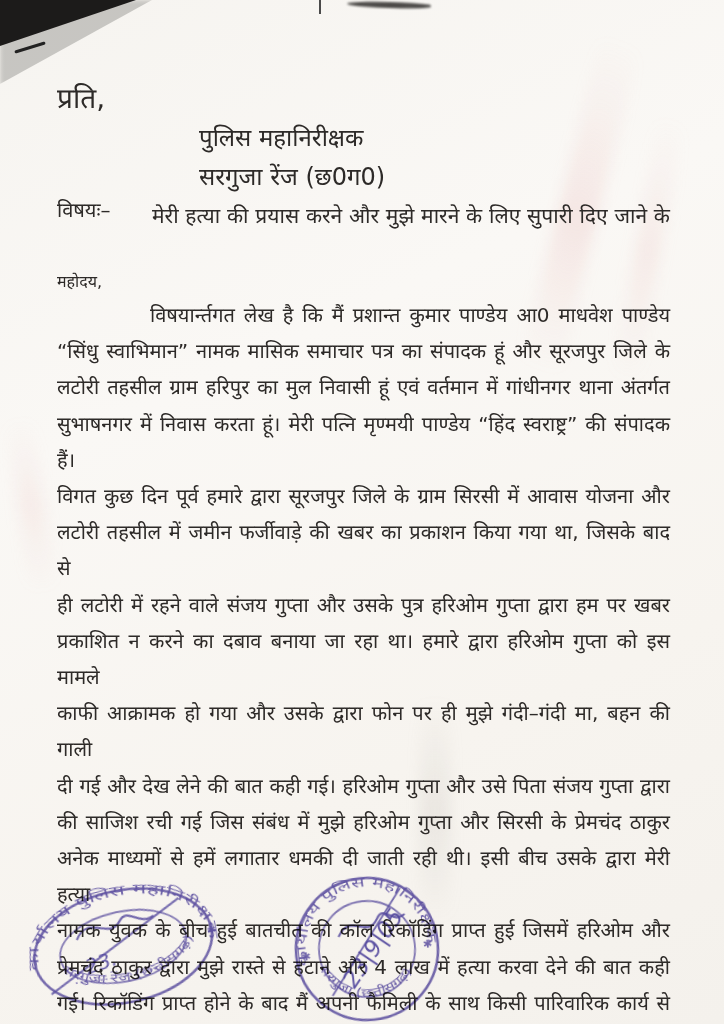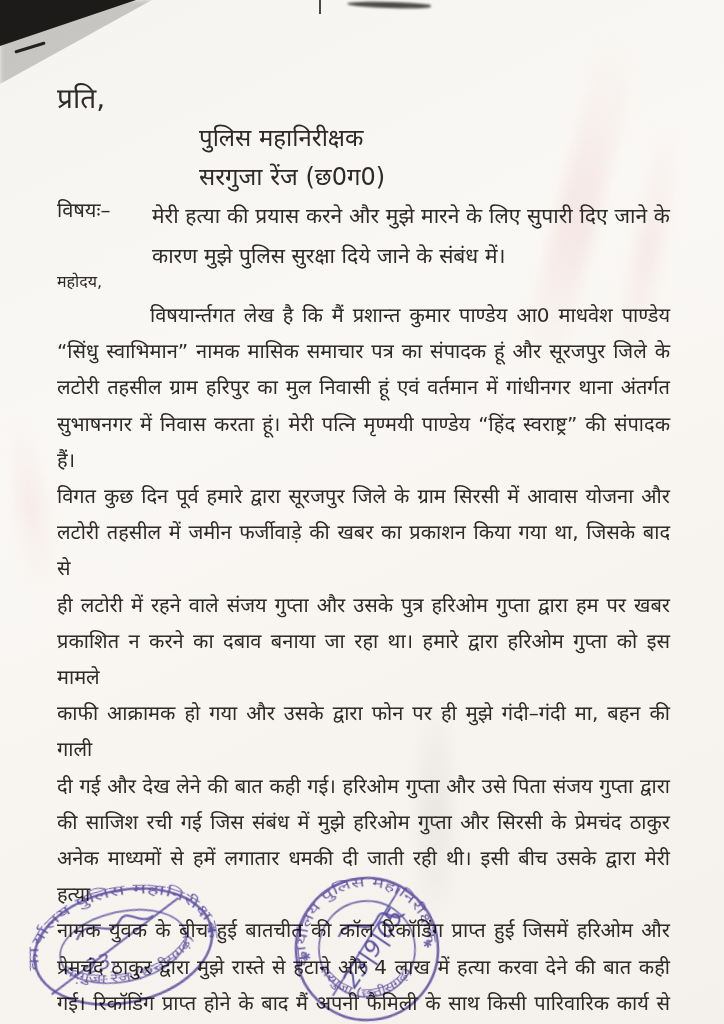--- a/index.html
+++ b/index.html
@@ -89,21 +89,20 @@
 
     <div class="recipient">
       <div>पुलिस महानिरीक्षक</div>
       <div>सरगुजा रेंज (छ0ग0)</div>
     </div>
 
     <div class="subject-row">
       <div class="subject-label">विषयः–</div>
       <div class="subject-text">
         <div class="sline1">मेरी हत्या की प्रयास करने और मुझे मारने के लिए सुपारी दिए जाने के</div>
-        <div class="sline2">कारण मुझे पुलिस सुरक्षा दिये जाने के संबंध में।</div>
       </div>
     </div>
 
     <div class="salutation">महोदय,</div>
 
     <div class="body-block">
       <div class="bline indent">विषयार्न्तगत लेख है कि मैं प्रशान्त कुमार पाण्डेय आ0 माधवेश पाण्डेय</div>
       <div class="bline">“सिंधु स्वाभिमान” नामक मासिक समाचार पत्र का संपादक हूं और सूरजपुर जिले के</div>
       <div class="bline">लटोरी तहसील ग्राम हरिपुर का मुल निवासी हूं एवं वर्तमान में गांधीनगर थाना अंतर्गत</div>
       <div class="bline">सुभाषनगर में निवास करता हूं। मेरी पत्नि मृण्मयी पाण्डेय “हिंद स्वराष्ट्र” की संपादक हैं।</div>

